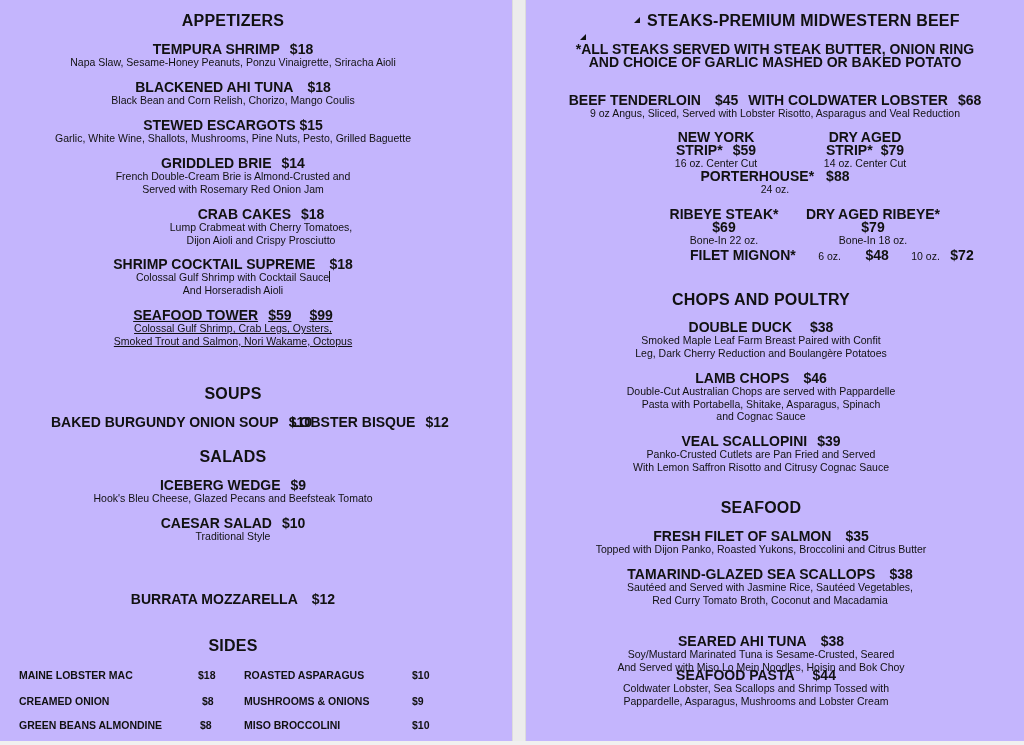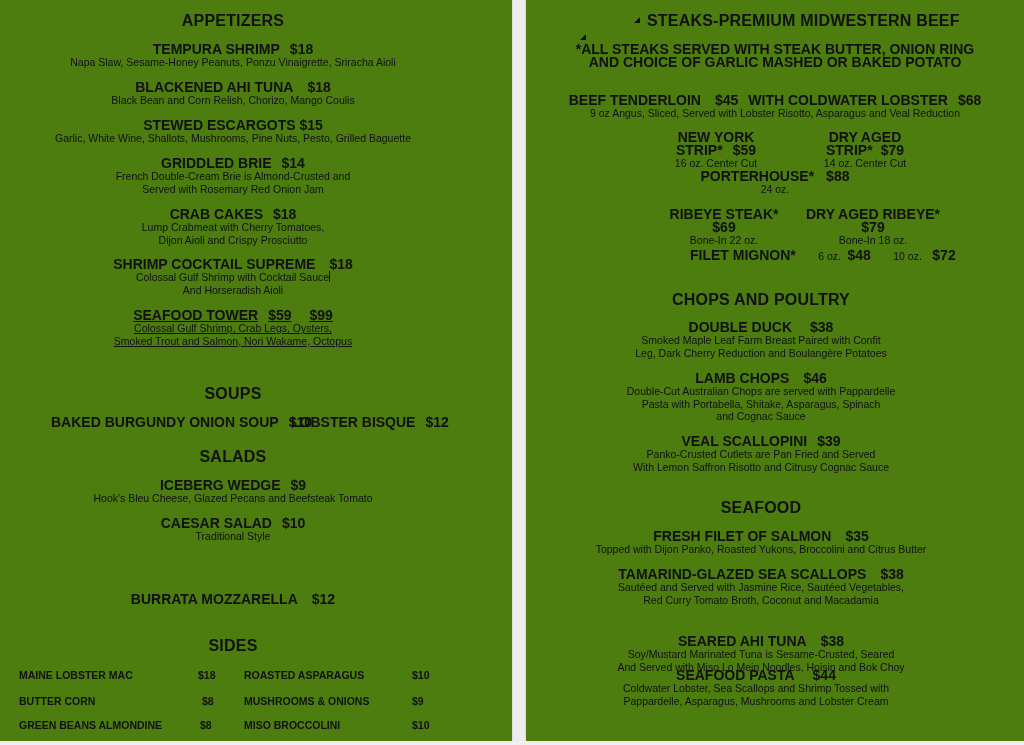--- a/index.html
+++ b/index.html
@@ -4,21 +4,21 @@
 <style>
   html, body { margin: 0; padding: 0; }
   body {
     width: 1024px; height: 745px; overflow: hidden;
     background: #f0f0f0;
     font-family: "Liberation Sans", sans-serif;
     color: #111;
     position: relative;
   }
   .page {
-    position: absolute; top: 0; height: 741px; background: #4d7c0f;
+    position: absolute; top: 0; height: 741px; background: #c4b5fd;
   }
   #page-left { left: 0; width: 512px; }
   #page-right { left: 526px; width: 498px; }
   .gutter {
     position: absolute; left: 512px; top: 0; width: 14px; height: 741px;
     background: #ececec;
     border-left: 1px solid #dcdcdc; border-right: 1px solid #dcdcdc;
     box-sizing: border-box;
   }
   .bottom-strip {
@@ -56,21 +56,21 @@
   </div>
   <div class="block" style="left:0;width:466px;top:119px;">
     <div class="t"><span>STEWED ESCARGOTS</span> <span>$15</span></div>
     <div class="d">Garlic, White Wine, Shallots, Mushrooms, Pine Nuts, Pesto, Grilled Baguette</div>
   </div>
   <div class="block" style="left:0;width:466px;top:157px;">
     <div class="t"><span>GRIDDLED BRIE</span><span class="price">$14</span></div>
     <div class="d">French Double-Cream Brie is Almond-Crusted and</div>
     <div class="d">Served with Rosemary Red Onion Jam</div>
   </div>
-  <div class="block" style="left:0;width:466px;top:208px;">
+  <div class="block" style="left:0;width:466px;top:208px;padding-left:28px;">
     <div class="t"><span>CRAB CAKES</span><span class="price">$18</span></div>
     <div class="d">Lump Crabmeat with Cherry Tomatoes,</div>
     <div class="d">Dijon Aioli and Crispy Prosciutto</div>
   </div>
   <div class="block" style="left:0;width:466px;top:258px;">
     <div class="t"><span>SHRIMP COCKTAIL SUPREME</span><span class="price" style="margin-left:14px">$18</span></div>
     <div class="d"><span>Colossal Gulf Shrimp with Cocktail Sauce</span><span class="cursor"></span></div>
     <div class="d">And Horseradish Aioli</div>
   </div>
   <div class="block" style="left:0;width:466px;top:309px;text-decoration:underline;">
@@ -98,21 +98,21 @@
 
   <div class="abs h center" style="left:0;width:466px;top:637px;">SIDES</div>
 
   <div class="side-row" style="left:0;top:669px;width:512px;height:14px;">
     <span style="left:19px">MAINE LOBSTER MAC</span>
     <span style="left:198px">$18</span>
     <span style="left:244px">ROASTED ASPARAGUS</span>
     <span style="left:412px">$10</span>
   </div>
   <div class="side-row" style="left:0;top:695px;width:512px;height:14px;">
-    <span style="left:19px">BUTTER CORN</span>
+    <span style="left:19px">CREAMED ONION</span>
     <span style="left:202px">$8</span>
     <span style="left:244px">MUSHROOMS &amp; ONIONS</span>
     <span style="left:412px">$9</span>
   </div>
   <div class="side-row" style="left:0;top:719px;width:512px;height:14px;">
     <span style="left:19px">GREEN BEANS ALMONDINE</span>
     <span style="left:200px">$8</span>
     <span style="left:244px">MISO BROCCOLINI</span>
     <span style="left:412px">$10</span>
   </div>
@@ -154,21 +154,21 @@
     <div class="d">Bone-In 22 oz.</div>
   </div>
   <div class="block" style="left:272px;width:150px;top:208px;">
     <div class="t"><span>DRY AGED RIBEYE*</span> <span>$79</span></div>
     <div class="d">Bone-In 18 oz.</div>
   </div>
 
   <div class="abs" style="left:164px;top:246px;">
     <span class="t">FILET MIGNON*</span>
     <span class="d" style="margin-left:18px">6 oz.</span>
-    <span class="t" style="margin-left:2px">$48</span>
+    <span class="t" style="margin-left:20px">$48</span>
     <span class="d" style="margin-left:18px">10 oz.</span>
     <span class="t" style="margin-left:6px">$72</span>
   </div>
 
   <div class="abs h center" style="left:0;width:470px;top:291px;">CHOPS AND POULTRY</div>
   <div class="block" style="left:0;width:470px;top:321px;">
     <div class="t"><span>DOUBLE DUCK</span><span class="price" style="margin-left:18px">$38</span></div>
     <div class="d">Smoked Maple Leaf Farm Breast Paired with Confit</div>
     <div class="d">Leg, Dark Cherry Reduction and Boulangère Potatoes</div>
   </div>
@@ -182,21 +182,21 @@
     <div class="t"><span>VEAL SCALLOPINI</span><span class="price">$39</span></div>
     <div class="d">Panko-Crusted Cutlets are Pan Fried and Served</div>
     <div class="d">With Lemon Saffron Risotto and Citrusy Cognac Sauce</div>
   </div>
 
   <div class="abs h center" style="left:0;width:470px;top:499px;">SEAFOOD</div>
   <div class="block" style="left:0;width:470px;top:530px;">
     <div class="t"><span>FRESH FILET OF SALMON</span><span class="price" style="margin-left:14px">$35</span></div>
     <div class="d">Topped with Dijon Panko, Roasted Yukons, Broccolini and Citrus Butter</div>
   </div>
-  <div class="block" style="left:0;width:470px;top:568px;">
+  <div class="block" style="left:0;width:470px;top:568px;padding-left:9px;">
     <div class="t"><span>TAMARIND-GLAZED SEA SCALLOPS</span><span class="price" style="margin-left:14px">$38</span></div>
     <div class="d">Sautéed and Served with Jasmine Rice, Sautéed Vegetables,</div>
     <div class="d">Red Curry Tomato Broth, Coconut and Macadamia</div>
   </div>
   <div class="block" style="left:0;width:470px;top:619px;margin-top:16px;">
     <div class="t"><span>SEARED AHI TUNA</span><span class="price" style="margin-left:14px">$38</span></div>
     <div class="d">Soy/Mustard Marinated Tuna is Sesame-Crusted, Seared</div>
     <div class="d">And Served with Miso Lo Mein Noodles, Hoisin and Bok Choy</div>
   </div>
   <div class="block" style="left:0;width:460px;top:669px;">

